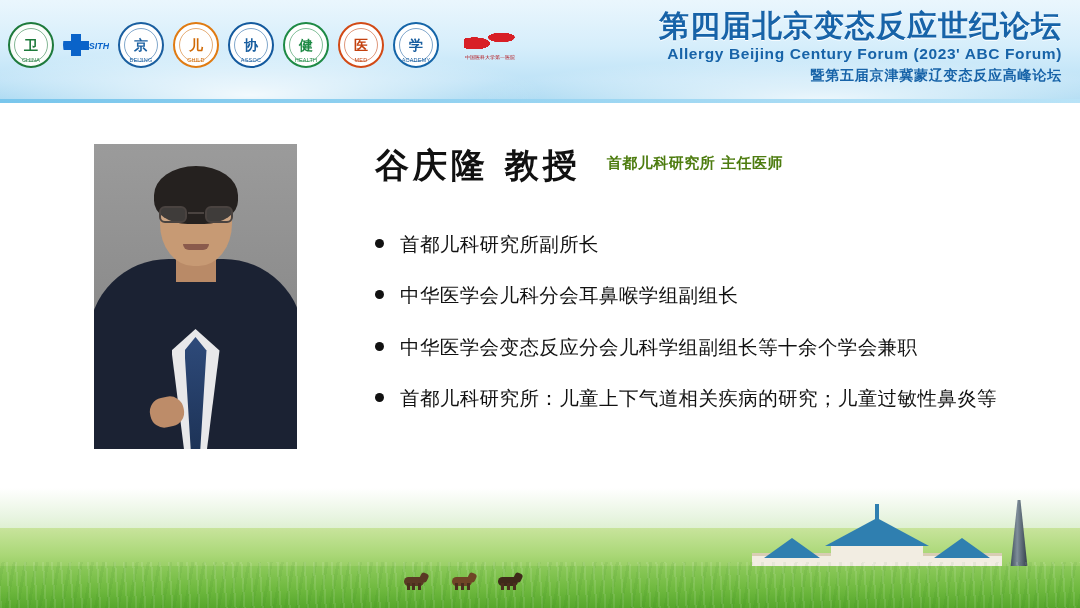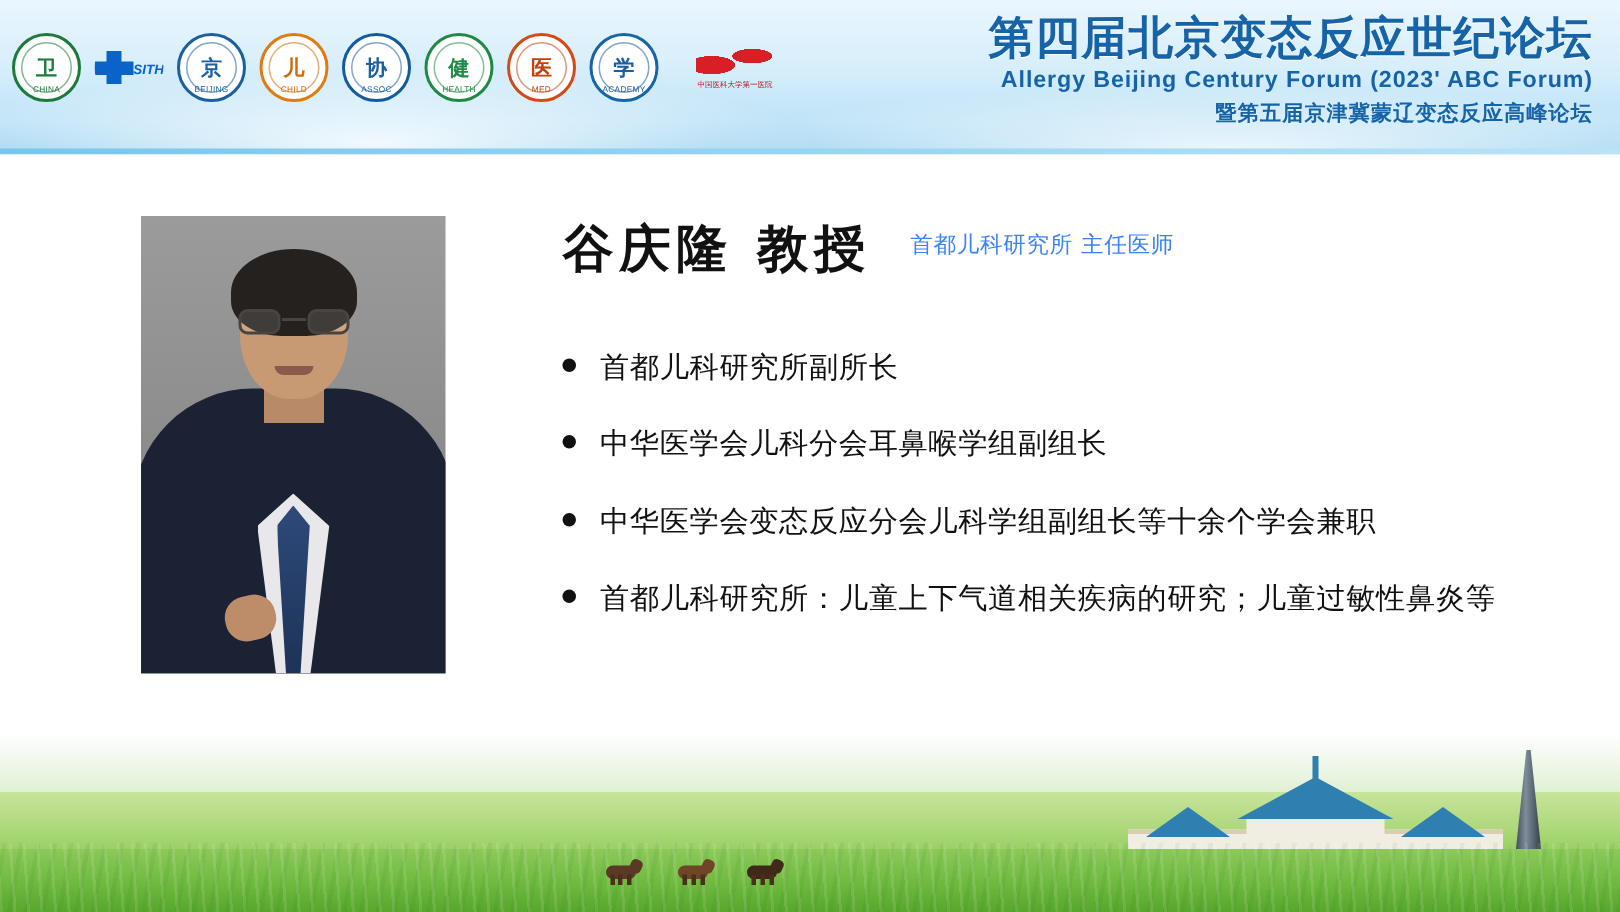--- a/index.html
+++ b/index.html
@@ -306,22 +306,22 @@
   .speaker-name {
     font-family: "DejaVu Serif", "Liberation Serif", serif;
     font-size: 34px;
     font-weight: bold;
     color: #111111;
     letter-spacing: 4px;
   }
   .speaker-affil {
     font-family: "DejaVu Sans", "Liberation Sans", sans-serif;
     font-size: 15px;
-    font-weight: normal;
-    color: #3b82f6;
+    font-weight: bold;
+    color: #4d7c0f;
     padding-bottom: 5px;
     letter-spacing: .5px;
   }
 
   .bullets {
     position: absolute;
     left: 375px;
     top: 105px;
     width: 660px;
   }

